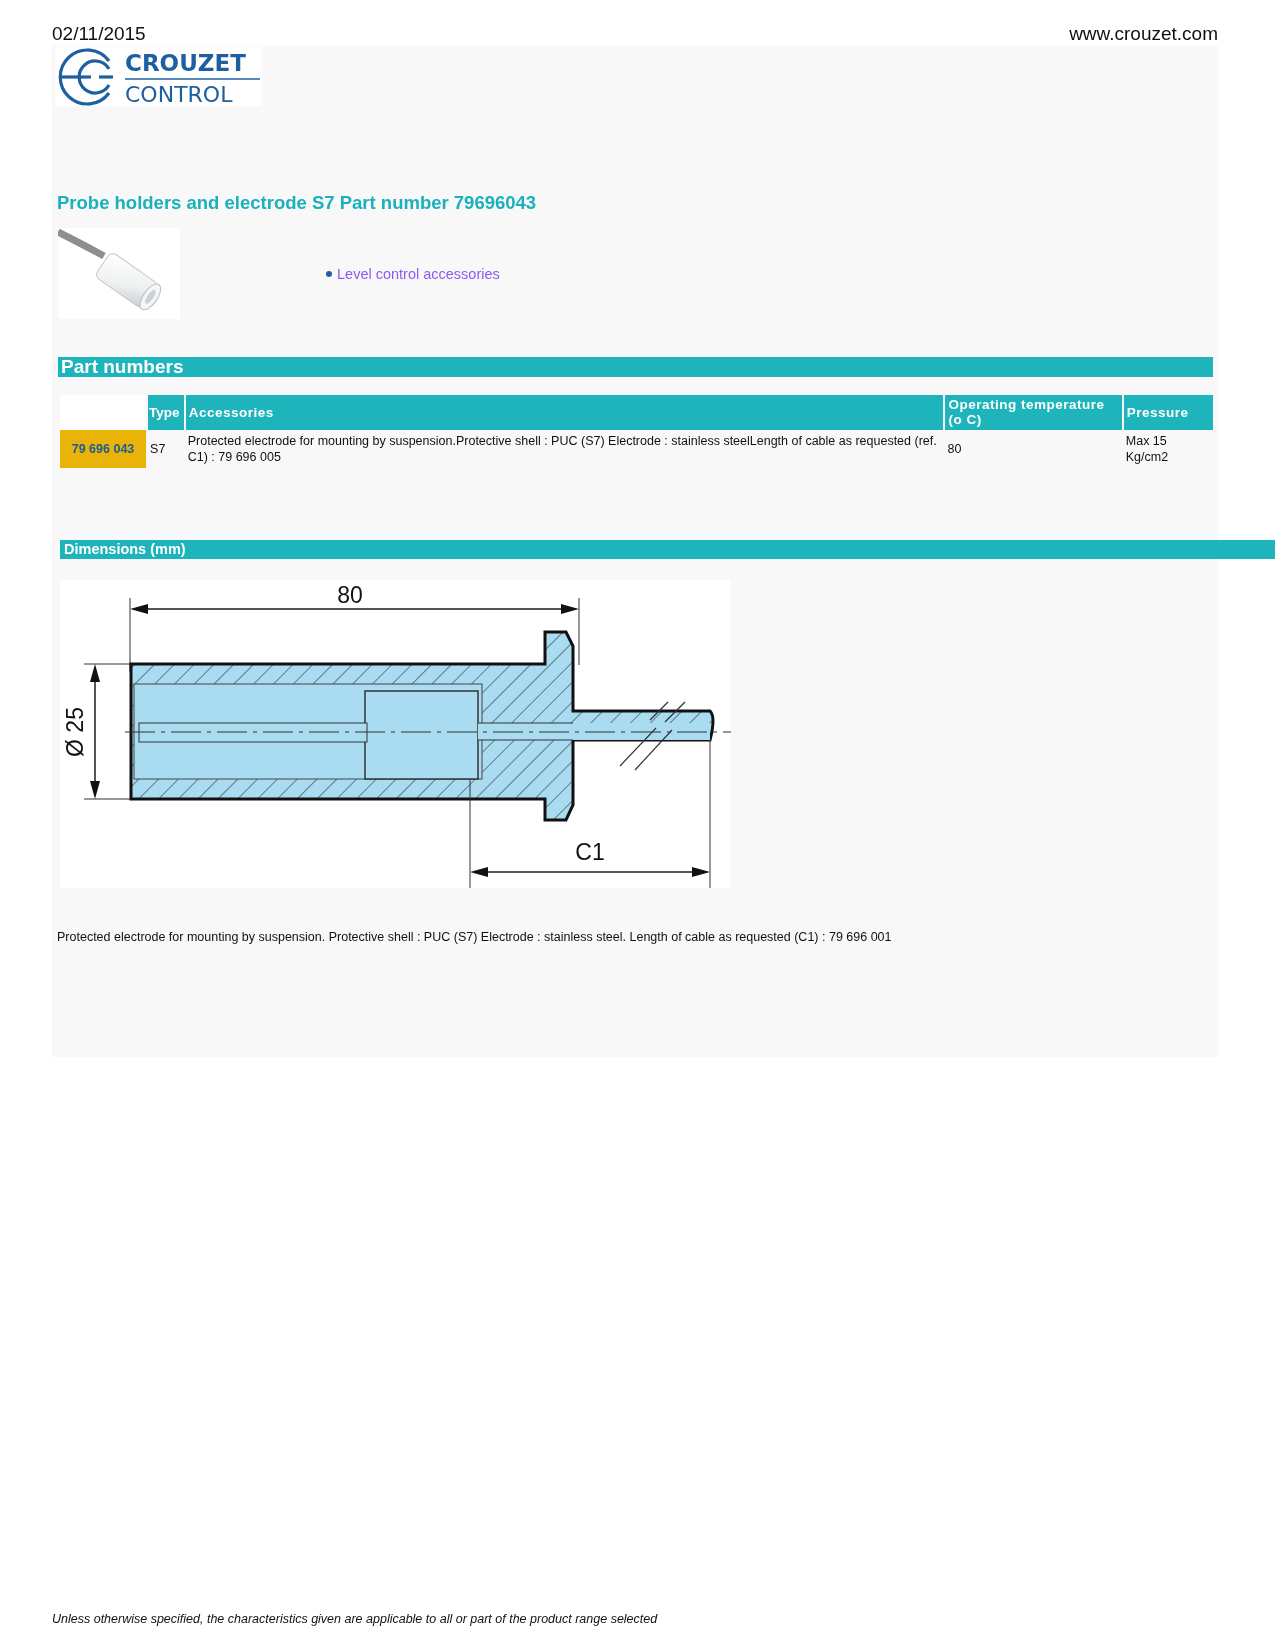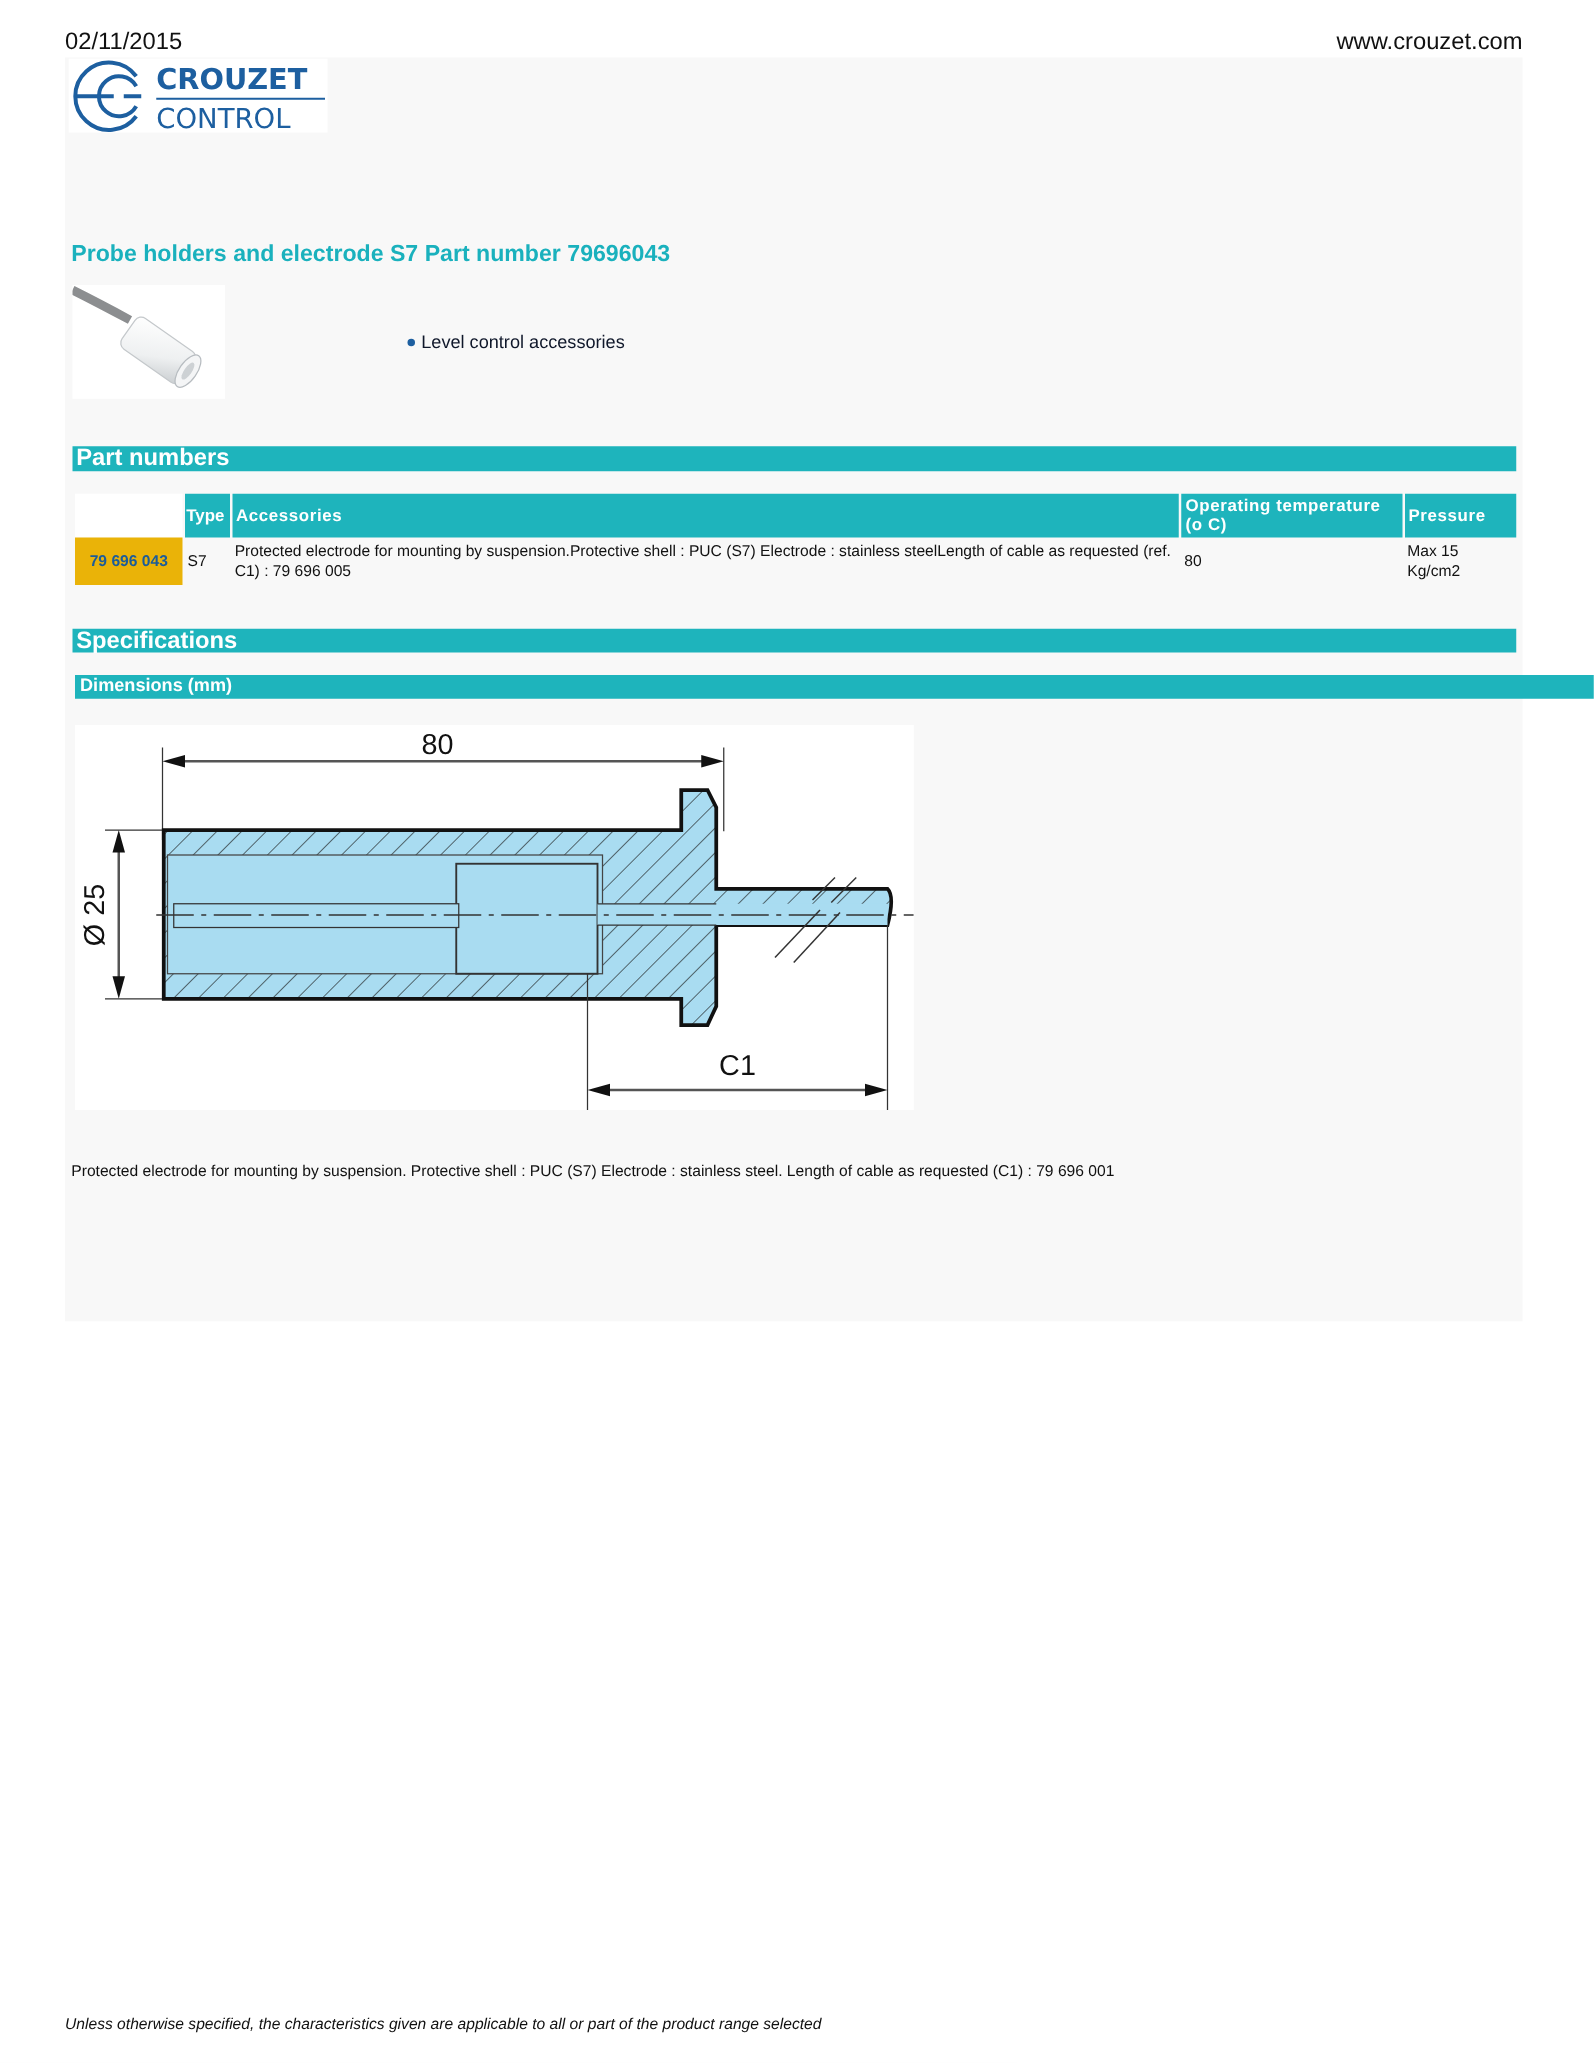--- a/index.html
+++ b/index.html
@@ -4,21 +4,21 @@
 <style>
   html, body { margin:0; padding:0; background:#ffffff; }
   body { width:1275px; height:1650px; position:relative; font-family:"Liberation Sans", sans-serif; color:#000; overflow:hidden; }
   .hdr-date { position:absolute; left:52px; top:23px; font-size:19px; color:#111; }
   .hdr-url { position:absolute; right:57px; top:23px; font-size:19px; color:#111; }
   .panel { position:absolute; left:52px; top:46px; width:1166px; height:1011px; background:#f8f8f8; }
   .logo { position:absolute; left:3px; top:1px; width:207px; height:59px; background:#ffffff; }
   .logo svg { display:block; }
   .title { position:absolute; left:5px; top:146px; font-size:18.5px; font-weight:bold; color:#1ab1bd; }
   .prod-img { position:absolute; left:6px; top:182px; width:122px; height:91px; background:#ffffff; }
-  .bullet-line { position:absolute; left:274px; top:220px; font-size:14.5px; color:#0f172a; display:flex; align-items:center; }
+  .bullet-line { position:absolute; left:274px; top:220px; font-size:14.5px; color:#8b5cf6; display:flex; align-items:center; }
   .bullet-dot { width:6px; height:6px; border-radius:50%; background:#1d5fa0; margin-right:5px; display:inline-block; }
   .bar { position:absolute; background:#1eb4bc; color:#fff; font-weight:bold; font-size:19px; line-height:19px; padding-left:3px; box-sizing:border-box; }
   .bar-part { left:6px; top:311px; width:1155px; height:20px; }
   .bar-spec { left:6px; top:457px; width:1155px; height:19px; }
   .bar-dim { left:8px; top:494px; width:1243px; height:19px; padding-left:4px; font-size:14.5px; }
   table.pn { position:absolute; left:6px; top:349px; border-collapse:separate; border-spacing:2px 0; width:1157px; font-size:12.5px; }
   table.pn th { background:#1eb4bc; color:#fff; text-align:left; font-weight:bold; font-size:13.5px; letter-spacing:0.5px; padding:2px 3px; height:31px; vertical-align:middle; }
   table.pn th.blank { background:#ffffff; }
   table.pn th.type { letter-spacing:0; padding:2px 1px; }
   table.pn th.temp { line-height:15px; vertical-align:top; padding-top:2px; }
@@ -99,21 +99,20 @@
       <tr>
         <td class="ref">79 696 043</td>
         <td>S7</td>
         <td>Protected electrode for mounting by suspension.Protective shell : PUC (S7) Electrode : stainless steelLength of cable as requested (ref. C1)  : 79 696 005</td>
         <td>80</td>
         <td>Max 15 Kg/cm2</td>
       </tr>
     </tbody>
   </table>
 
-  <div class="bar bar-spec">Specifications</div>
   <div class="bar bar-dim">Dimensions (mm)</div>
 
   <div class="dim-caption">79 696 043 - S7</div>
 
   <div class="drawing">
     <svg width="671" height="308" viewBox="0 0 671 308">
       <defs>
         <pattern id="hatch" patternUnits="userSpaceOnUse" width="14" height="14" patternTransform="rotate(45)">
           <rect width="14" height="14" fill="#a9dcf1"></rect>
           <line x1="0" y1="0" x2="0" y2="14" stroke="#1b1b1b" stroke-width="1"></line>

